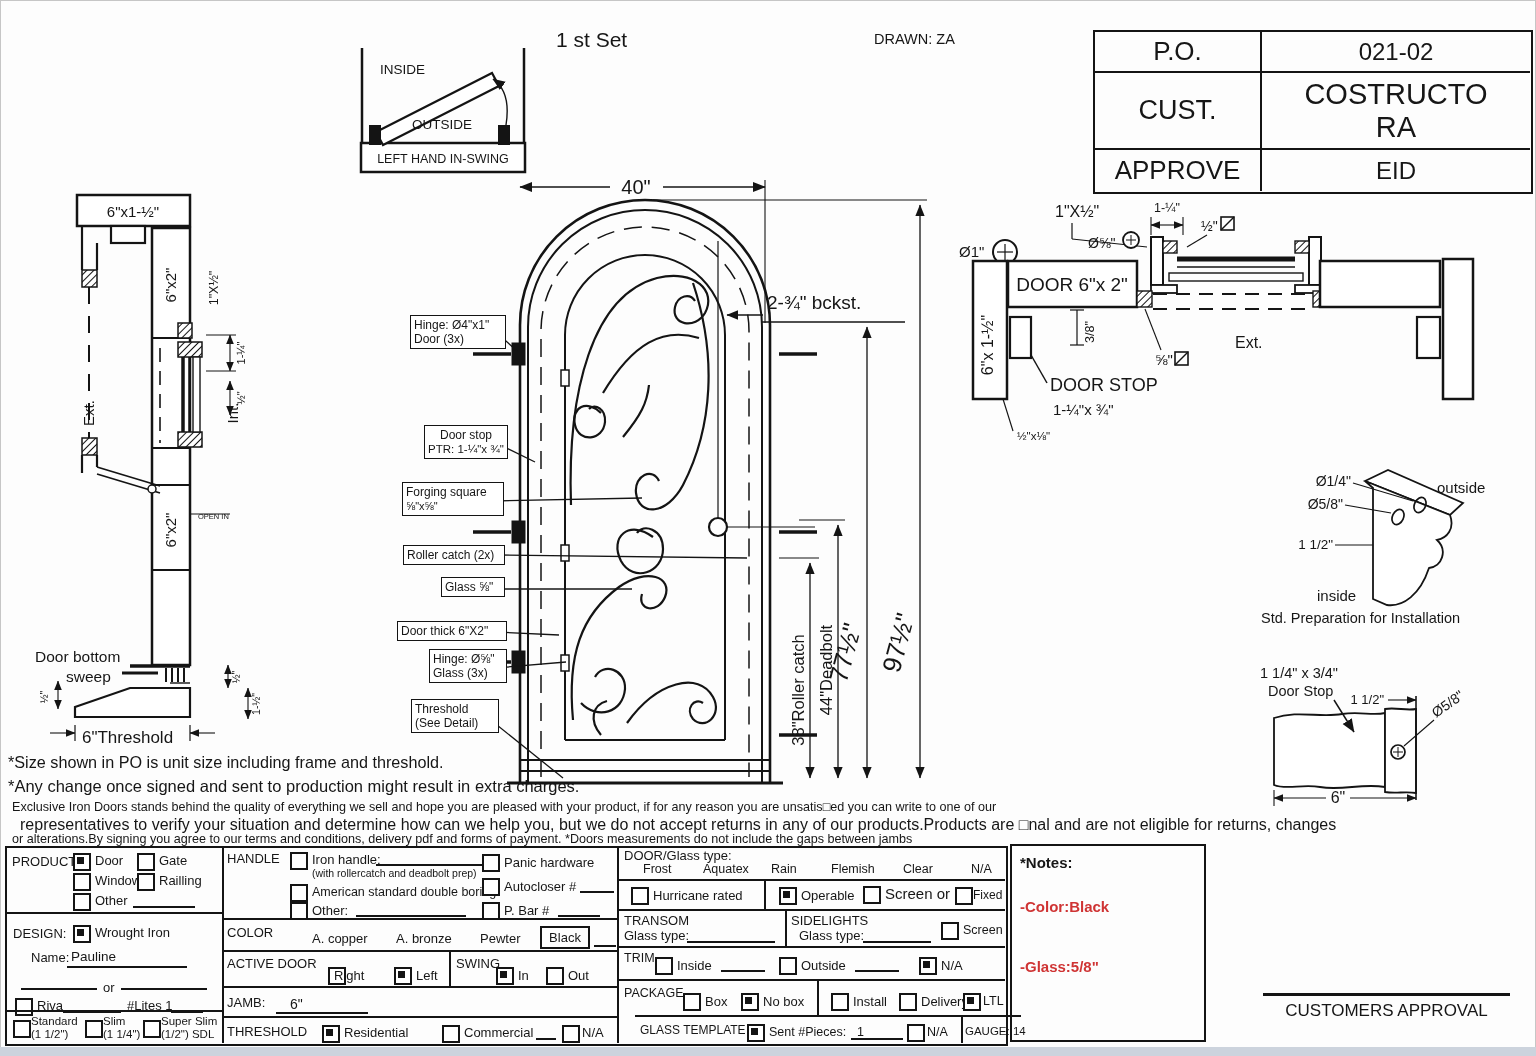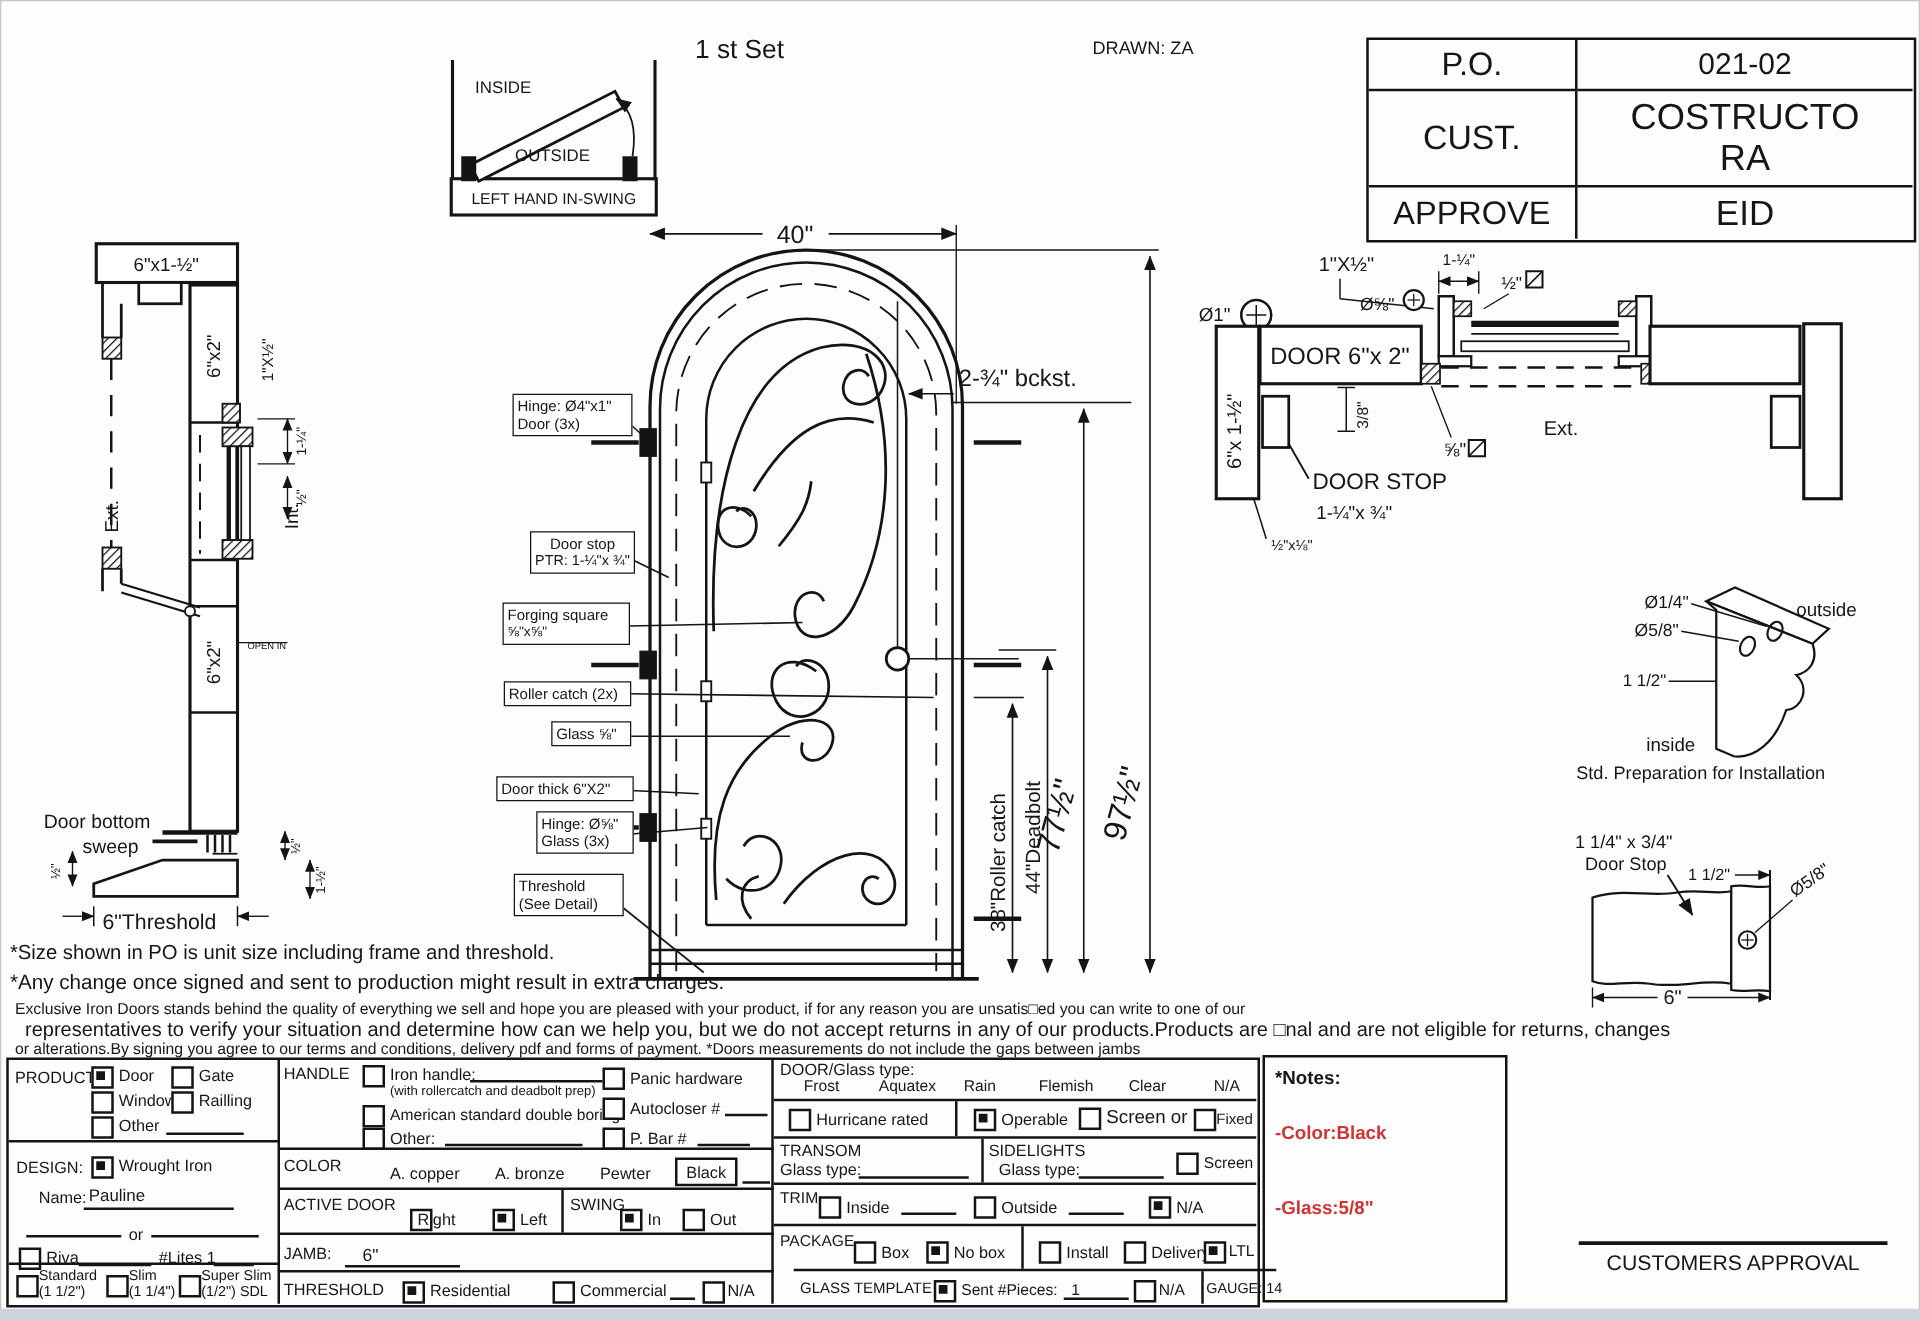--- a/index.html
+++ b/index.html
@@ -69,21 +69,21 @@
   <div class="t" style="left:874px;top:31px;font-size:14.5px">DRAWN: ZA</div>
 
   <div class="potable">
     <div class="pocell" style="left:0;top:0;width:167px;height:41px;border-right:2.5px solid #141414;border-bottom:2.5px solid #141414;font-size:26px">P.O.</div>
     <div class="pocell" style="left:167px;top:0;width:268px;height:41px;border-bottom:2.5px solid #141414;font-size:24px">021-02</div>
     <div class="pocell" style="left:0;top:41px;width:167px;height:77px;border-right:2.5px solid #141414;border-bottom:2.5px solid #141414;font-size:27px">CUST.</div>
     <div class="pocell" style="left:167px;top:41px;width:268px;height:77px;border-bottom:2.5px solid #141414;font-size:29px;line-height:33px">
       <span style="display:inline-block;width:192px;word-break:break-all">COSTRUCTORA</span>
     </div>
     <div class="pocell" style="left:0;top:118px;width:167px;height:41px;border-right:2.5px solid #141414;font-size:26px">APPROVE</div>
-    <div class="pocell" style="left:167px;top:118px;width:268px;height:41px;font-size:28px">EID</div>
+    <div class="pocell" style="left:167px;top:118px;width:268px;height:41px;font-size:24px">EID</div>
   </div>
 
   <svg style="left:30px;top:185px" width="285" height="565" viewBox="0 0 285 565">
     <g stroke="#141414" fill="none">
       <rect x="47" y="10" width="113" height="31" stroke-width="2.5" fill="#fff"></rect>
       <rect x="81" y="41" width="34" height="17" stroke-width="2.2" fill="#fff"></rect>
       <rect x="122" y="43" width="38" height="437" stroke-width="2.5" fill="#fff"></rect>
       <line x1="122" y1="153" x2="160" y2="153" stroke-width="2"></line>
       <line x1="122" y1="263" x2="160" y2="263" stroke-width="2"></line>
       <line x1="122" y1="300" x2="160" y2="300" stroke-width="2"></line>

